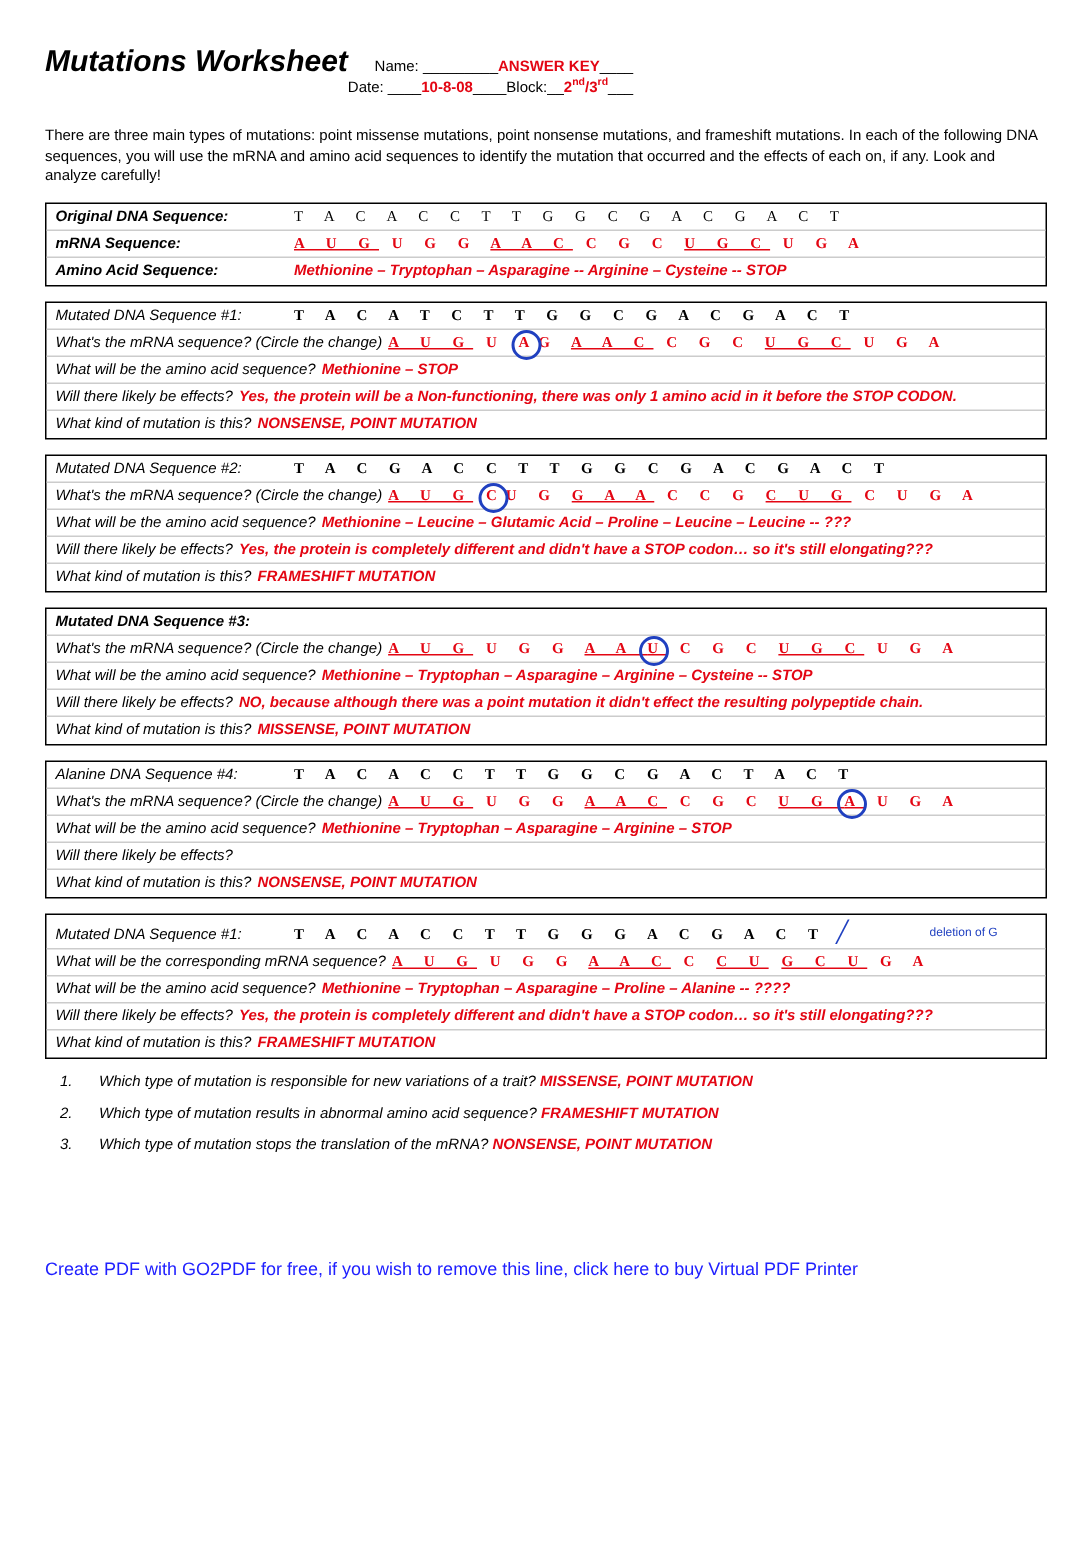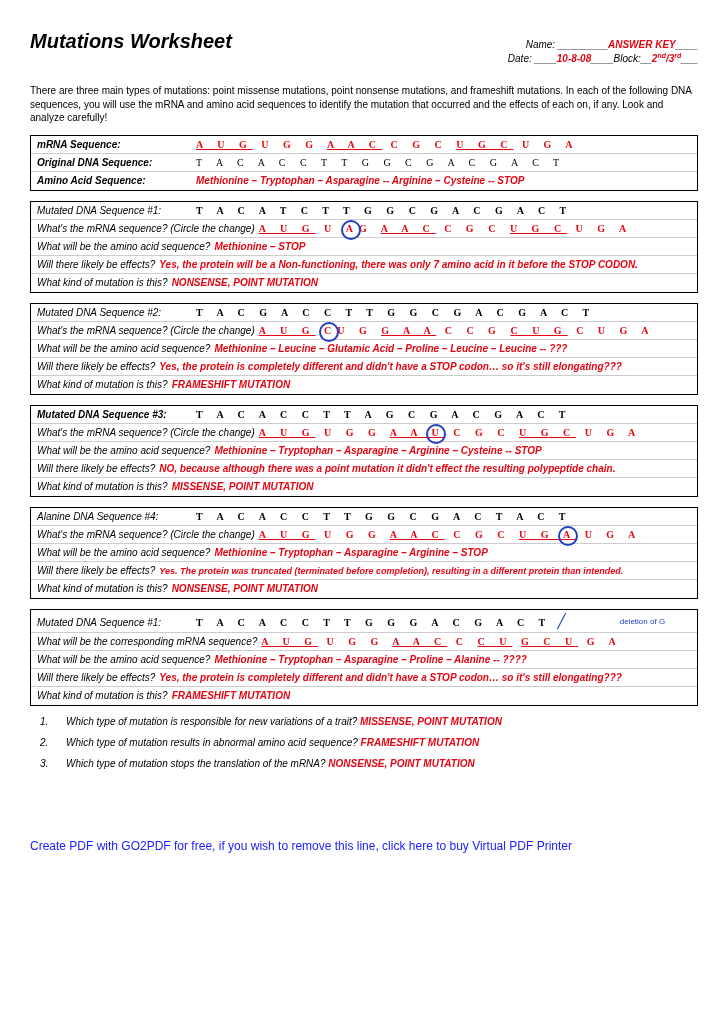--- a/index.html
+++ b/index.html
@@ -1,19 +1,19 @@
 <!DOCTYPE html>
 <html><head>
 <meta charset="utf-8">
 <style>
   * { box-sizing: border-box; margin: 0; padding: 0; }
   body { font-family: Verdana, Geneva, sans-serif; background: #fff; width: 728px; padding: 30px 30px 10px 30px; font-size: 10px; color: #000; }
-  .header-row { display: flex; justify-content: space-between; align-items: baseline; margin-bottom: 18px; }
+  .header-row { display: flex; align-items: baseline; margin-bottom: 18px; }
   .title { font-size: 20px; font-weight: bold; font-style: italic; }
-  .meta { font-size: 10px; font-style: italic; text-align: right; }
+  .meta { font-size: 10px; text-align: right; }
   .meta-line { margin-bottom: 2px; }
   .red { color: #e30613; font-weight: bold; }
   .intro { font-size: 10px; line-height: 1.35; margin: 4px 0 10px 0; }
   .box { border: 1px solid #000; margin-bottom: 10px; }
   .box-row { border-bottom: 1px solid #ccc; padding: 3px 6px; display: flex; align-items: baseline; flex-wrap: wrap; gap: 4px; min-height: 18px; }
   .box-row:last-child { border-bottom: none; }
   .lbl { font-weight: bold; font-style: italic; font-size: 10px; display: inline-block; min-width: 155px; }
   .lbl-n { font-weight: normal; font-style: italic; font-size: 10px; }
   .dna { font-family: Verdana; letter-spacing: 6px; font-size: 10px; font-weight: bold; }
   .mrna { font-family: Verdana; letter-spacing: 6px; font-size: 10px; color: #e30613; text-decoration: underline; font-weight: bold; }
@@ -43,30 +43,30 @@
       <span>Date:</span>
       ____<span class="red">10-8-08</span>____<span>Block:</span>__<span class="red"><span>2</span><sup>nd</sup>/3<sup>rd</sup></span>___
     </div>
   </div>
 </div>
 
 <div class="intro">There are three main types of mutations: point missense mutations, point nonsense mutations, and frameshift mutations. In each of the following DNA sequences, you will use the mRNA and amino acid sequences to identify the mutation that occurred and the effects of each on, if any. Look and analyze carefully!</div>
 
 <div class="box">
   <div class="box-row">
-    <span class="lbl">mRNA Sequence:</span>
-    <span>
-      <span class="mrna">A U G</span><span class="mrna-nou"> U G G </span><span class="mrna">A A C</span><span class="mrna-nou"> C G C </span><span class="mrna">U G C</span><span class="mrna-nou"> U G A</span>
-    </span>
-  </div>
-  <div class="box-row">
     <span class="lbl">Original DNA Sequence:</span>
     <span class="dna" style="font-weight:normal">T A C A C C T T G G C G A C G A C T</span>
   </div>
   <div class="box-row">
+    <span class="lbl">mRNA Sequence:</span>
+    <span>
+      <span class="mrna">A U G</span><span class="mrna-nou"> U G G </span><span class="mrna">A A C</span><span class="mrna-nou"> C G C </span><span class="mrna">U G C</span><span class="mrna-nou"> U G A</span>
+    </span>
+  </div>
+  <div class="box-row">
     <span class="lbl">Amino Acid Sequence:</span>
     <span class="ans">Methionine – Tryptophan – Asparagine -- Arginine – Cysteine -- STOP</span>
   </div>
 </div>
 
 <div class="box">
   <div class="box-row">
     <span class="lbl" style="font-weight:normal">Mutated DNA Sequence #1:</span>
     <span class="dna">T A C A T C T T G G C G A C G A C T</span>
   </div>
@@ -75,21 +75,21 @@
     <span>
       <span class="mrna">A U G</span><span class="mrna-nou"> U </span><span class="mrna-nou circle">A</span><span class="mrna-nou">G </span><span class="mrna">A A C</span><span class="mrna-nou"> C G C </span><span class="mrna">U G C</span><span class="mrna-nou"> U G A</span>
     </span>
   </div>
   <div class="box-row">
       <span class="lbl-n">What will be the amino acid sequence?</span> 
       <span class="ans">Methionine – STOP</span>
     </div>
   <div class="box-row">
       <span class="lbl-n">Will there likely be effects?</span> 
-      <span class="ans">Yes, the protein will be a Non-functioning, there was only 7 amino acid in it before the STOP CODON.</span>
+      <span class="ans">Yes, the protein will be a Non-functioning, there was only 1 amino acid in it before the STOP CODON.</span>
     </div>
   <div class="box-row">
       <span class="lbl-n">What kind of mutation is this?</span> 
       <span class="ans">NONSENSE, POINT MUTATION</span>
     </div>
 </div>
 
 <div class="box">
   <div class="box-row">
     <span class="lbl" style="font-weight:normal">Mutated DNA Sequence #2:</span>
@@ -111,21 +111,20 @@
     </div>
   <div class="box-row">
       <span class="lbl-n">What kind of mutation is this?</span> 
       <span class="ans">FRAME<i>SHIFT</i> MUTATION</span>
     </div>
 </div>
 
 <div class="box">
   <div class="box-row">
     <span class="lbl" style="font-weight:bold">Mutated DNA Sequence #3:</span>
-    <span class="dna">T A C A C C T T A G C G A C G A C T</span>
   </div>
   <div class="box-row">
     <span class="lbl-n">What's the mRNA sequence? (Circle the change)</span>
     <span>
       <span class="mrna">A U G</span><span class="mrna-nou"> U G G </span><span class="mrna">A A </span><span class="mrna circle">U</span><span class="mrna-nou"> C G C </span><span class="mrna">U G C</span><span class="mrna-nou"> U G A</span>
     </span>
   </div>
   <div class="box-row">
       <span class="lbl-n">What will be the amino acid sequence?</span> 
       <span class="ans">Methionine – Tryptophan – Asparagine – Arginine – Cysteine -- STOP</span>
@@ -150,21 +149,20 @@
     <span>
       <span class="mrna">A U G</span><span class="mrna-nou"> U G G </span><span class="mrna">A A C</span><span class="mrna-nou"> C G C </span><span class="mrna">U G </span><span class="mrna circle">A</span><span class="mrna-nou"> U G A</span>
     </span>
   </div>
   <div class="box-row">
       <span class="lbl-n">What will be the amino acid sequence?</span> 
       <span class="ans">Methionine – Tryptophan – Asparagine – Arginine – STOP</span>
     </div>
   <div class="box-row">
       <span class="lbl-n">Will there likely be effects?</span> 
-      <span class="ans" style="font-size:9px">Yes. The protein was truncated (terminated before completion), resulting in a different protein than intended.</span>
     </div>
   <div class="box-row">
       <span class="lbl-n">What kind of mutation is this?</span> 
       <span class="ans">NONSENSE, POINT MUTATION</span>
     </div>
 </div>
 
 <div class="box">
   <div class="box-row">
     <span class="lbl" style="font-weight:normal">Mutated DNA Sequence #1:</span>

